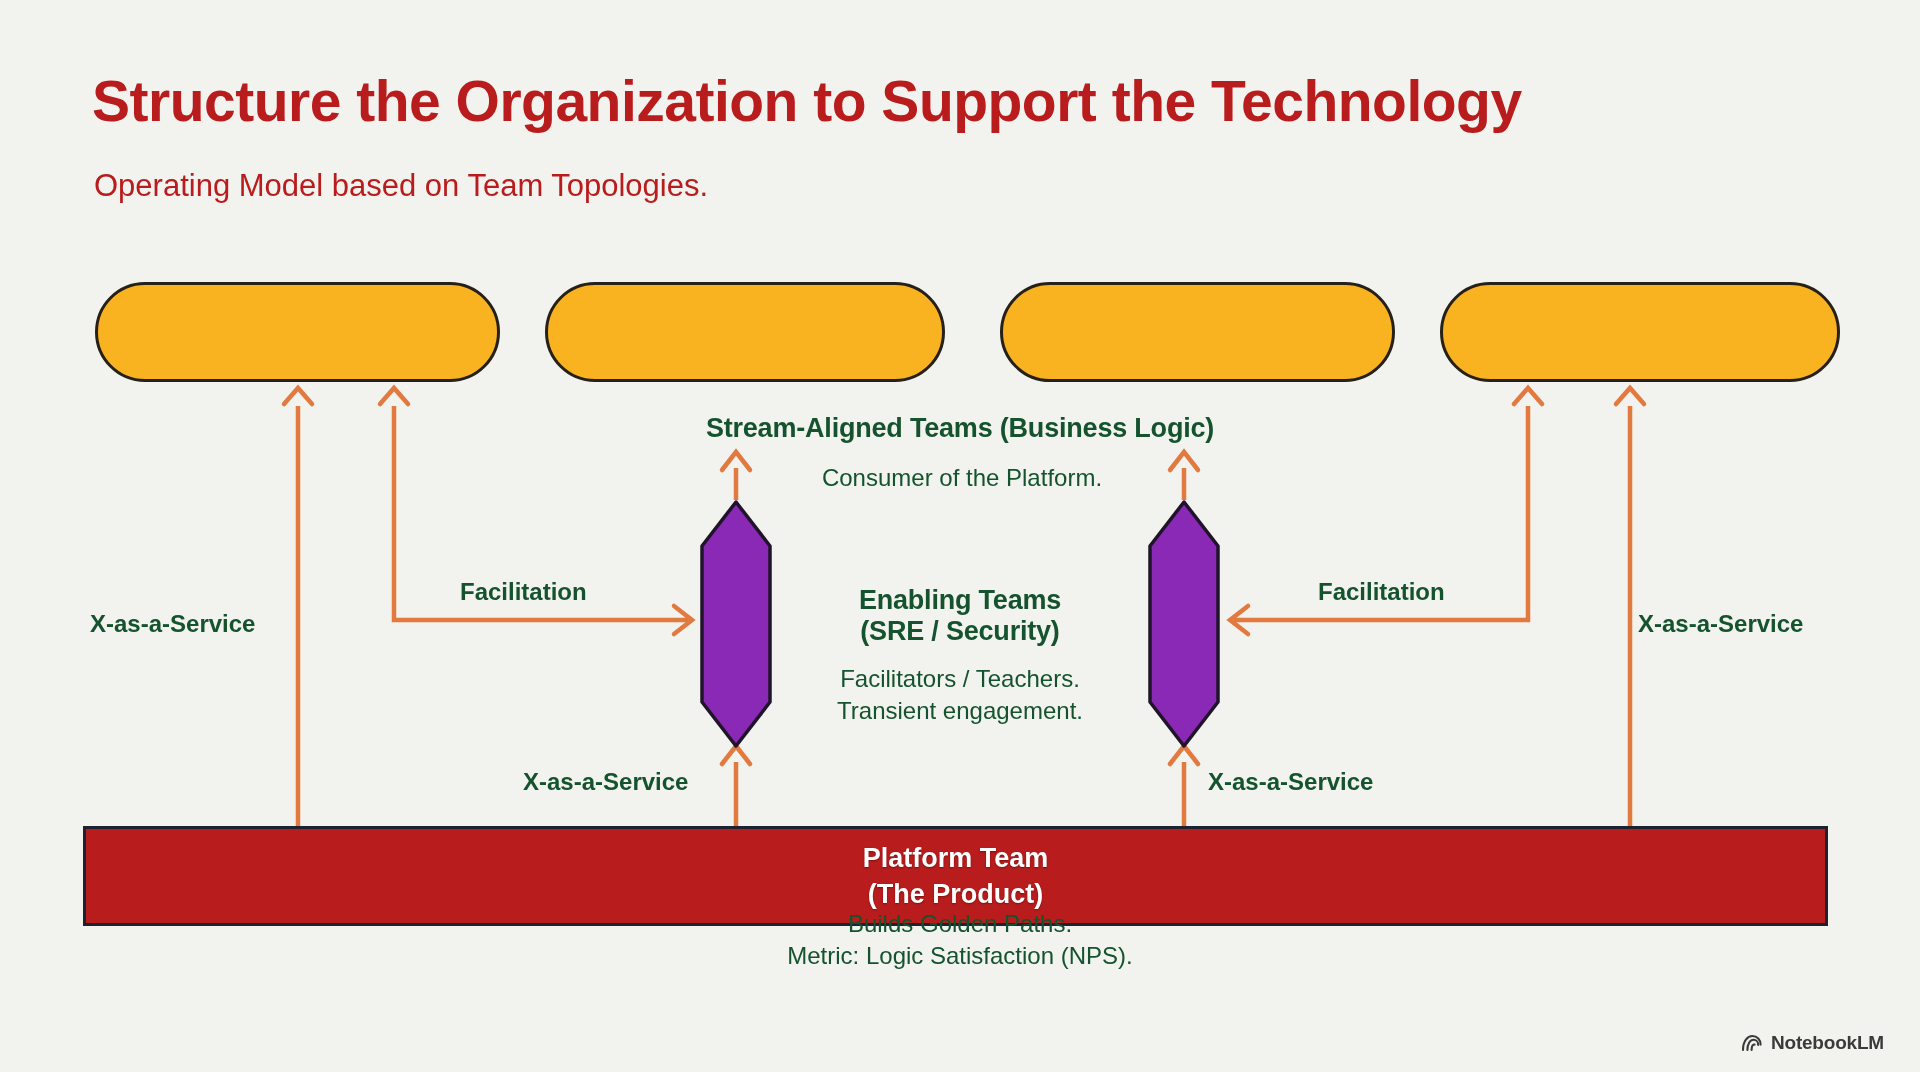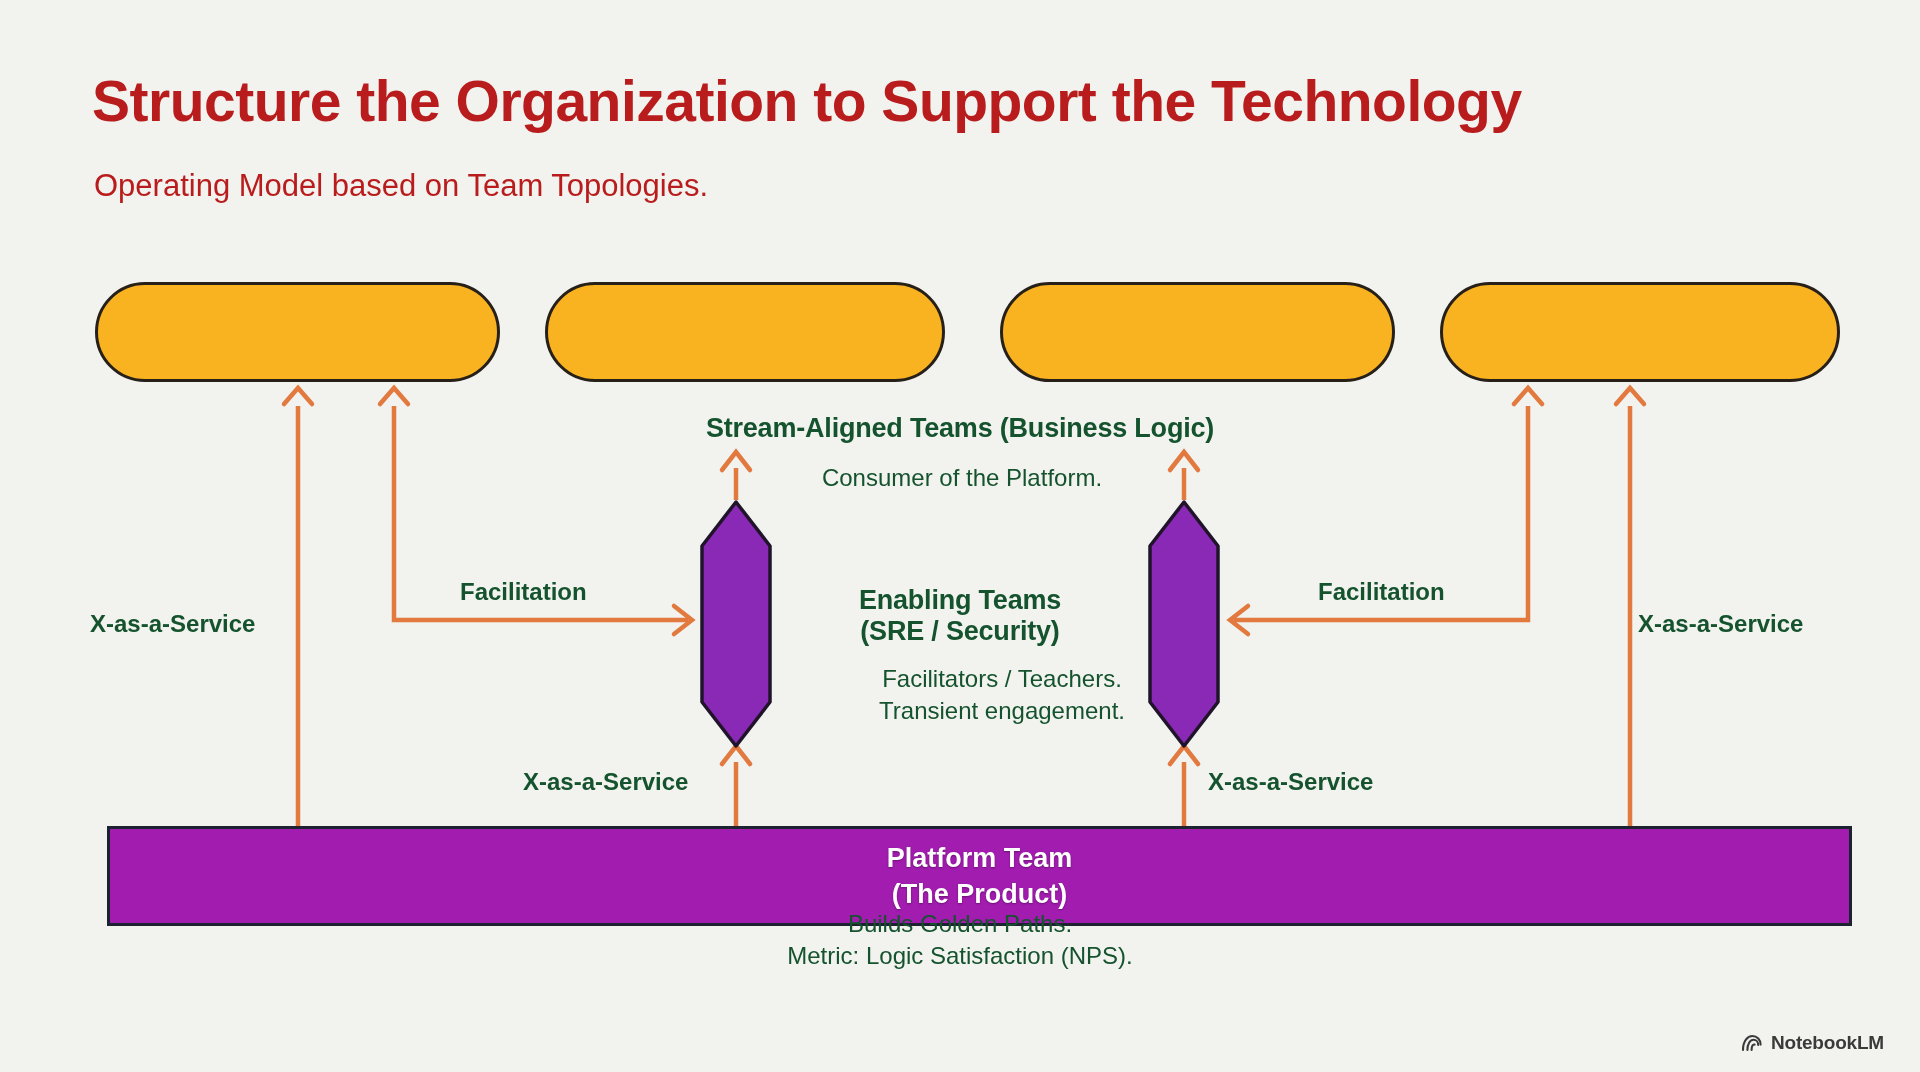--- a/index.html
+++ b/index.html
@@ -67,25 +67,25 @@
   .hexagon {
     position: absolute;
     width: 72px;
     height: 248px;
   }
   .hexagon svg { display: block; }
 
   
   #platform-bar {
     position: absolute;
-    left: 107px;
+    left: 83px;
     top: 826px;
     width: 1745px;
     height: 100px;
-    background: #a21caf;
+    background: #b91c1c;
     border: 3px solid #1c2230;
     box-sizing: border-box;
     display: flex;
     flex-direction: column;
     align-items: center;
     justify-content: center;
   }
   #platform-bar .pline {
     color: #ffffff;
     font-size: 27px;
@@ -217,21 +217,21 @@
 
   <div class="lbl lbl-sub center-x" style="left:962px; top:462px;">
     <div>Consumer of the Platform.</div>
   </div>
 
   <div class="lbl lbl-head center-x" style="left:960px; top:585px; text-align:center;">
     <div>Enabling Teams</div>
     <div>(SRE / Security)</div>
   </div>
 
-  <div class="lbl lbl-sub center-x" style="left:960px; top:663px;margin-left:42px;">
+  <div class="lbl lbl-sub center-x" style="left:960px; top:663px;">
     <div>Facilitators / Teachers.</div>
     <div>Transient engagement.</div>
   </div>
 
   <div class="lbl lbl-sub center-x" style="left:960px; top:908px;">
     <div>Builds Golden Paths.</div>
     <div>Metric: Logic Satisfaction (NPS).</div>
   </div>
 
   <div class="lbl lbl-edge" style="left:90px; top:610px;">X-as-a-Service</div>

